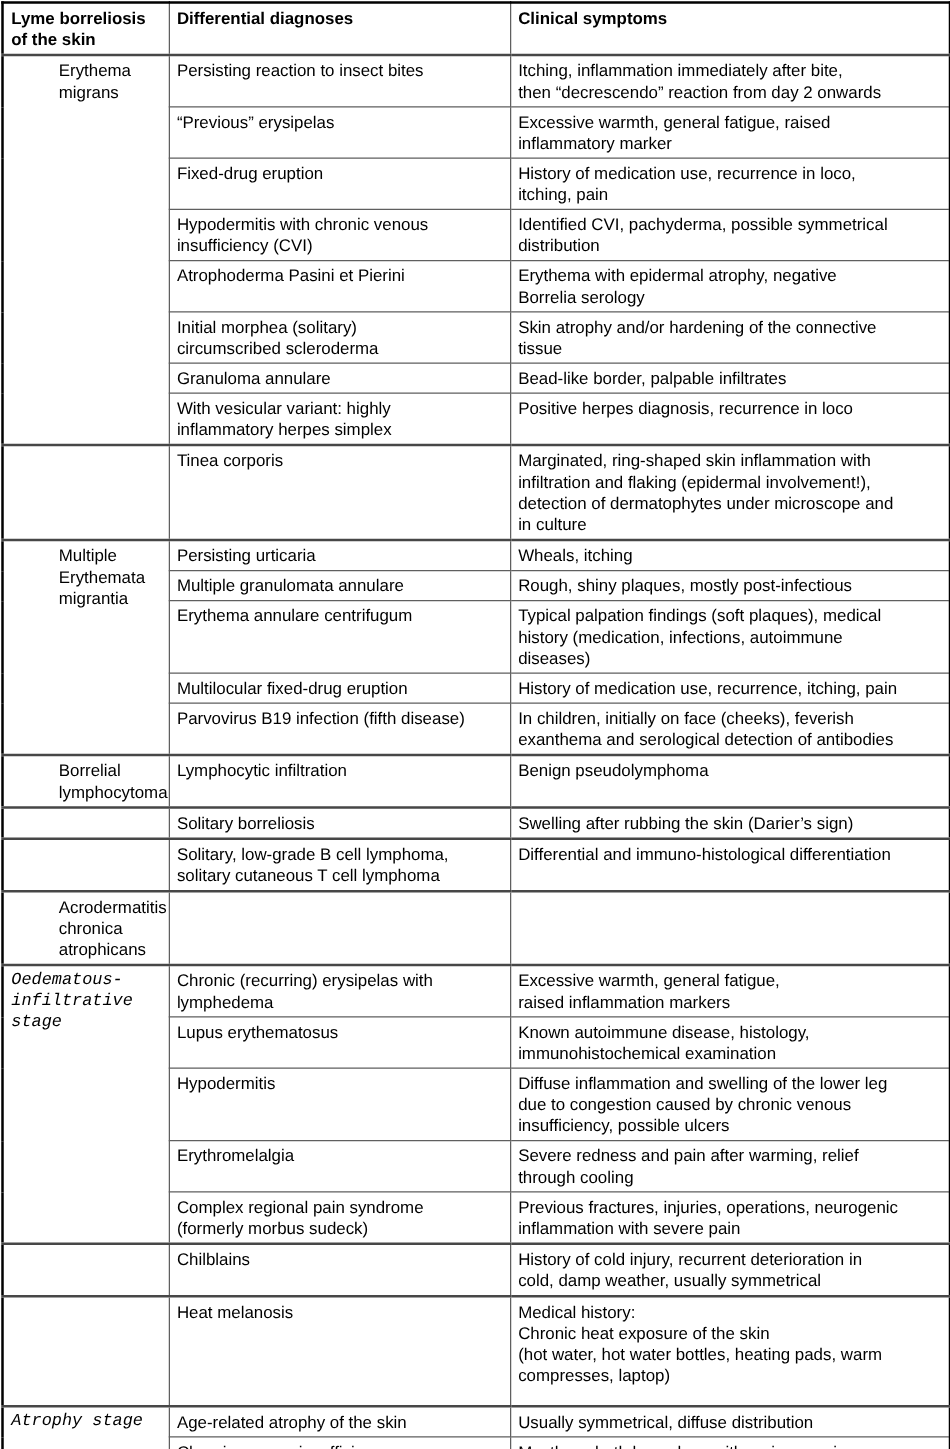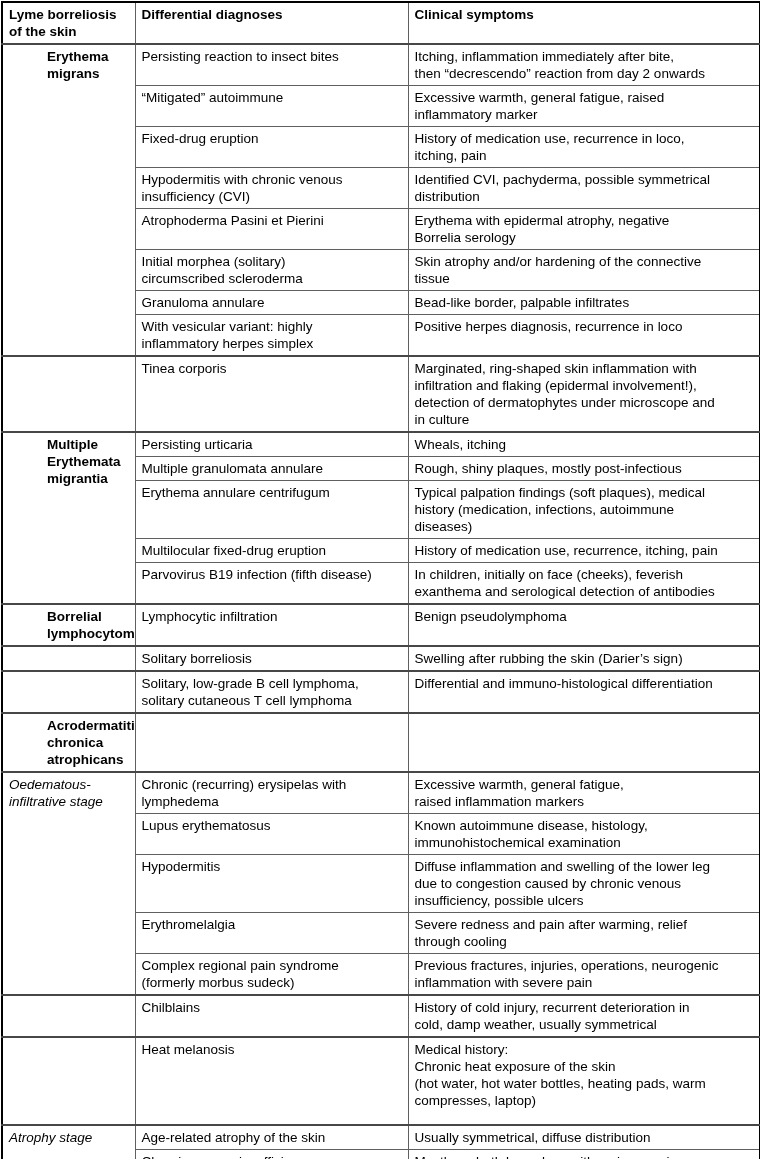--- a/index.html
+++ b/index.html
@@ -30,22 +30,22 @@
     white-space: pre-line;
     overflow: hidden;
   }
   .diff-table th {
     font-weight: bold;
     border-bottom: 2px solid #474747;
   }
   .diff-table tr.group-start > td {
     border-top: 2px solid #474747;
   }
-  td.section-label.bold { font-weight: bold; padding-left: 44px; }
-  td.section-label.italic { font-style: italic; }
+  td.section-label.bold { font-weight: normal; padding-left: 44px; }
+  td.section-label.italic { font-style: italic; font-family: Liberation Mono, monospace; }
   td.symptoms-cell.tall { height: 80px; margin-top: 44px; }
 </style>
 </head>
 <body>
 
 <table class="diff-table">
   <colgroup>
     <col style="width:133px">
     <col style="width:273px">
     <col style="width:352px">
@@ -60,21 +60,21 @@
   </thead>
   <tbody>
       <tr class="group-start">
         <td rowspan="8" class="section-label bold">Erythema
 migrans</td>
         <td class="diagnosis-cell">Persisting reaction to insect bites</td>
         <td class="symptoms-cell">Itching, inflammation immediately after bite,
 then “decrescendo” reaction from day 2 onwards</td>
       </tr>
       <tr class="sub-row">
-        <td class="diagnosis-cell">“Mitigated” autoimmune</td>
+        <td class="diagnosis-cell">“Previous” erysipelas</td>
         <td class="symptoms-cell">Excessive warmth, general fatigue, raised
 inflammatory marker</td>
       </tr>
       <tr class="sub-row">
         <td class="diagnosis-cell">Fixed-drug eruption</td>
         <td class="symptoms-cell">History of medication use, recurrence in loco,
 itching, pain</td>
       </tr>
       <tr class="sub-row">
         <td class="diagnosis-cell">Hypodermitis with chronic venous

